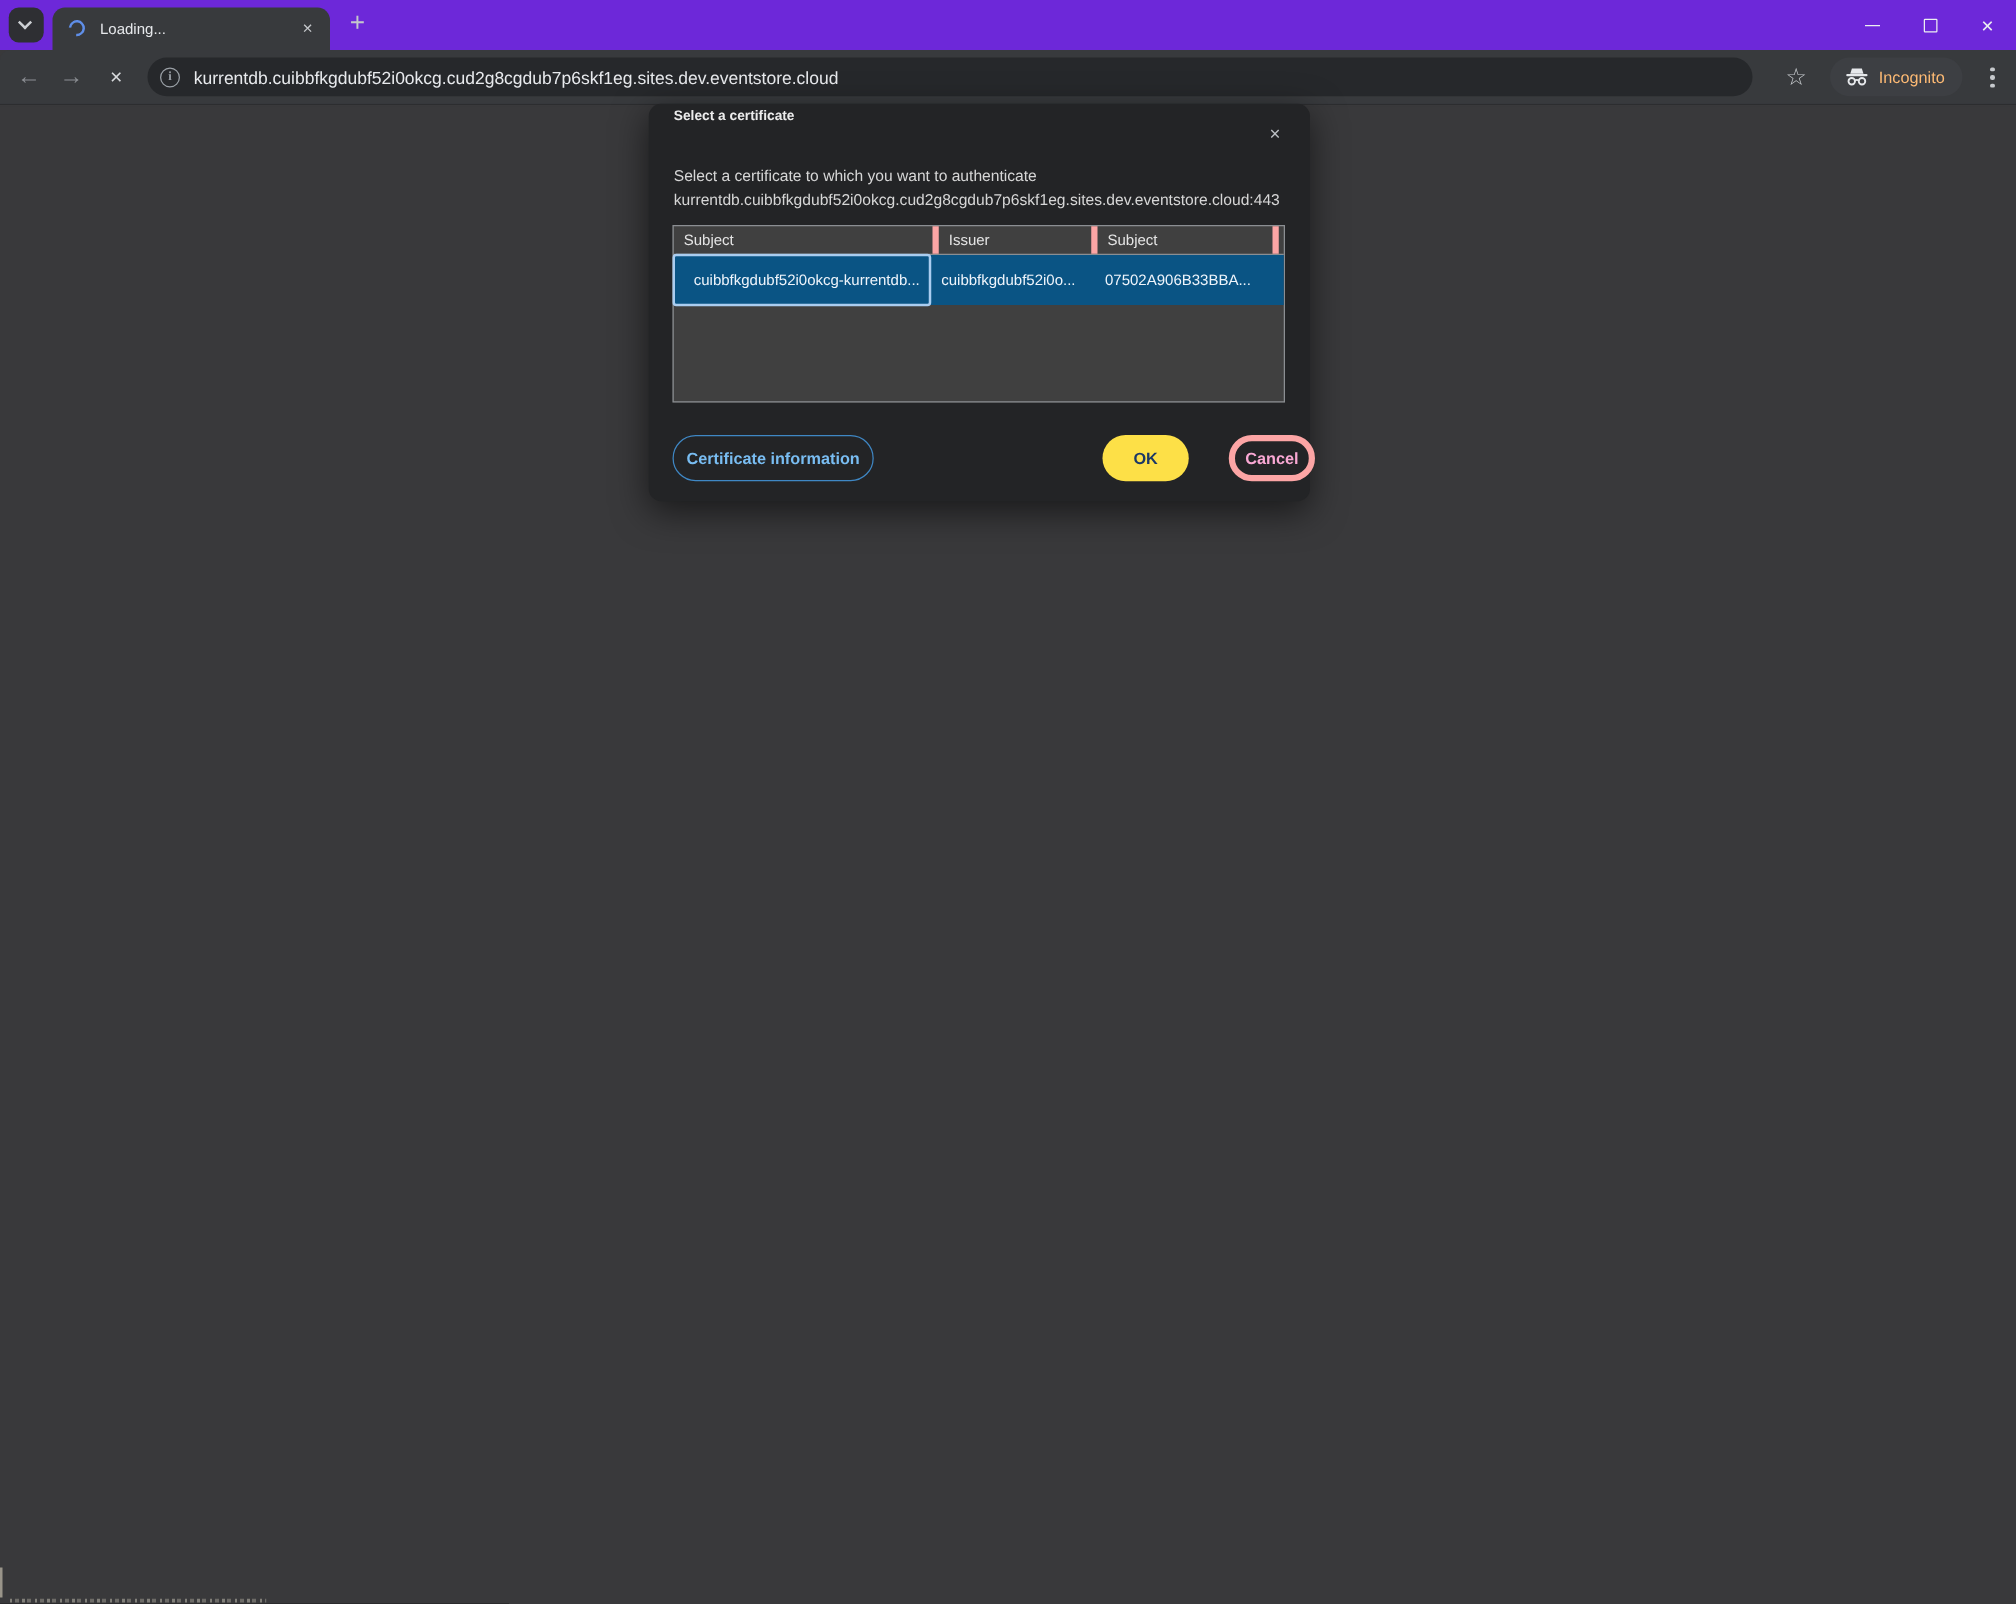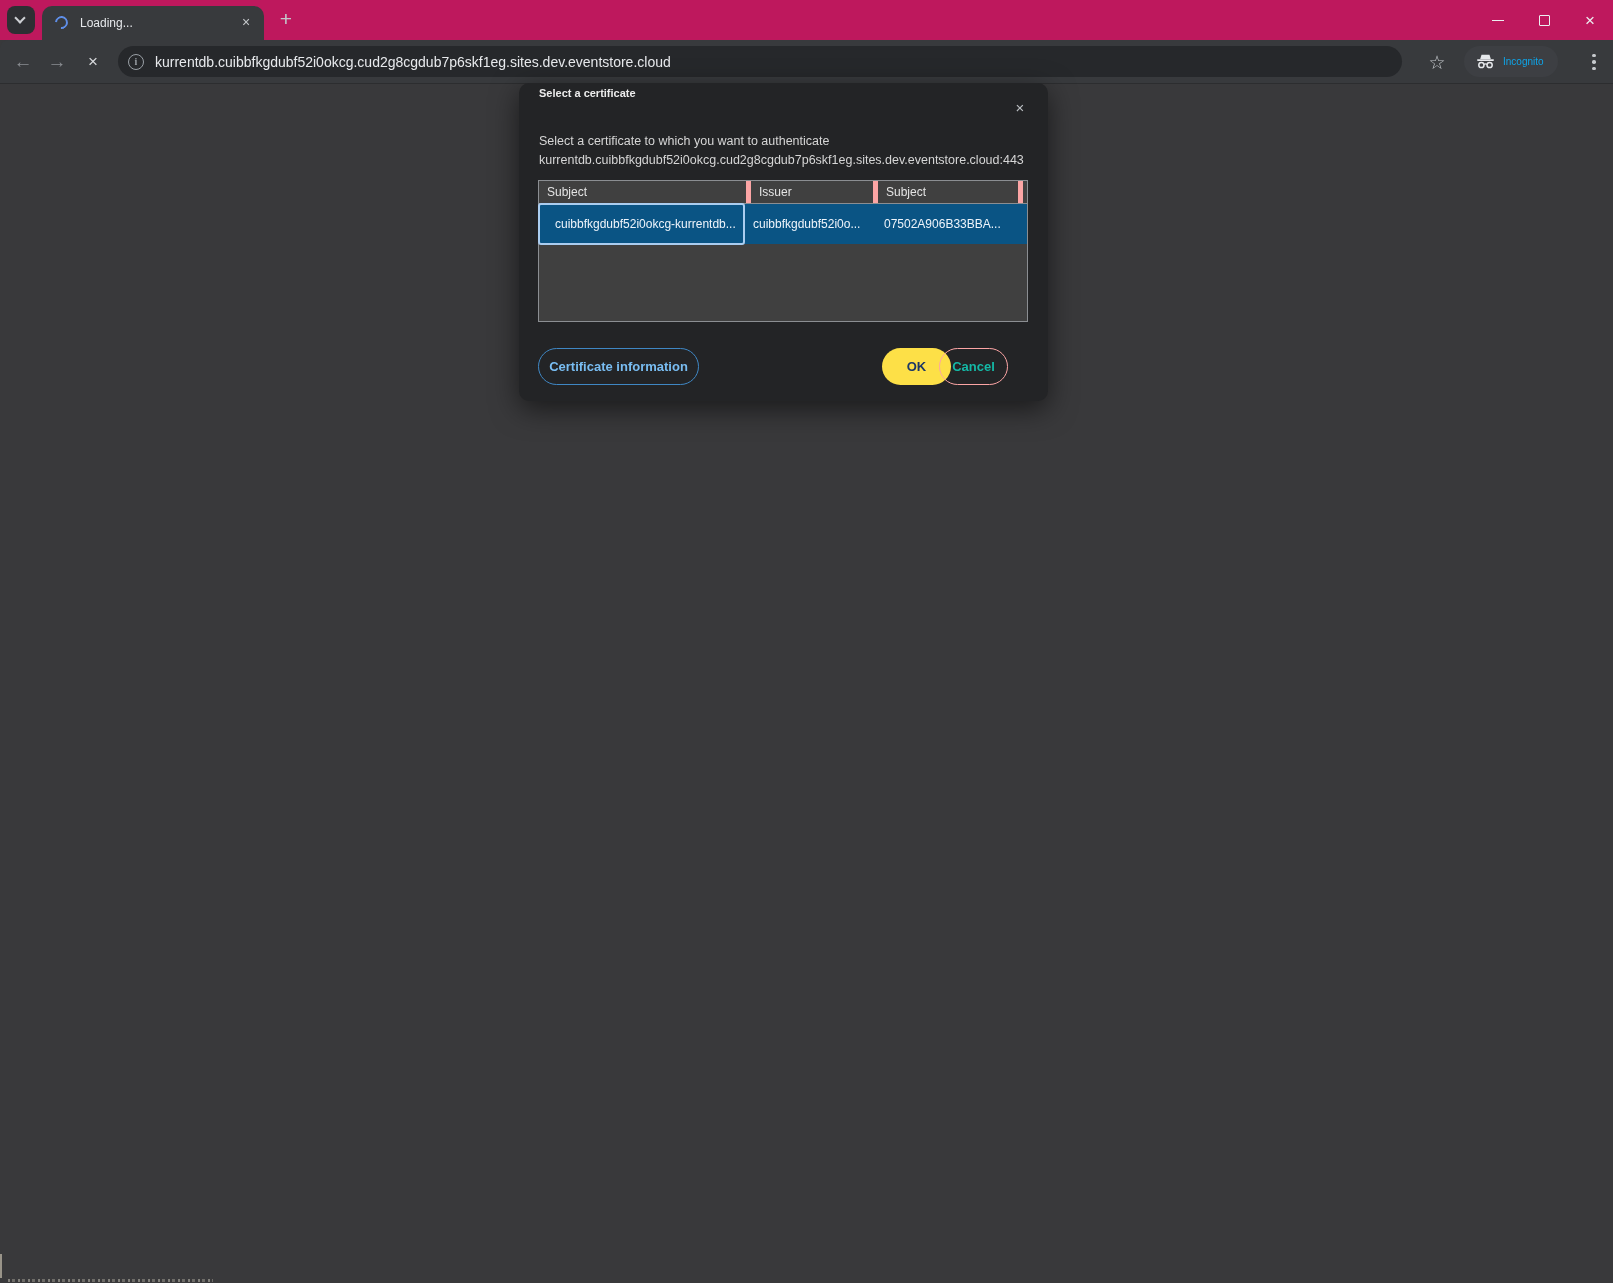--- a/index.html
+++ b/index.html
@@ -4,21 +4,21 @@
 <style>
   * { box-sizing: border-box; margin: 0; padding: 0; }
   html,body { background:#000; }
   .window {
     position: relative; width: 1613px; height: 1283px; overflow: hidden;
     background: #39393b; font-family: "Liberation Sans", sans-serif;
     -webkit-font-smoothing: antialiased;
   }
 
   
-  .tabstrip { position:absolute; top:0; left:0; right:0; height:40px; background:#be185d; }
+  .tabstrip { position:absolute; top:0; left:0; right:0; height:40px; background:#6d28d9; }
   .tab-search-btn {
     position:absolute; left:7px; top:6px; width:28px; height:28px;
     border-radius:8px; background:#2e2f33; cursor:pointer;
   }
   .chevron-down {
     position:absolute; left:9px; top:8px; width:8px; height:8px;
     border-right:2px solid #cdd0d4; border-bottom:2px solid #cdd0d4;
     transform:rotate(45deg);
   }
   .tab {
@@ -60,21 +60,21 @@
     display:flex; align-items:center; justify-content:center; font-family:"Liberation Serif", serif;
     flex:none; cursor:pointer;
   }
   .url-text { margin-left:11px; font-size:14px; color:#e8eaed; white-space:nowrap; }
   .star-icon { position:absolute; left:1422px; top:0; width:30px; height:44px; display:flex;
     align-items:center; justify-content:center; font-size:19px; color:#c6c9cd; cursor:pointer; }
   .incognito-pill {
     position:absolute; left:1464px; top:6px; height:31px; border-radius:16px; background:#3d3f43;
     display:flex; align-items:center; gap:8px; padding:0 14px 0 12px; cursor:default;
   }
-  .incognito-label { font-size:10px; color:#0ea5e9; }
+  .incognito-label { font-size:13px; color:#fdba74; }
   .menu-dots { position:absolute; left:1580px; top:0; width:28px; height:44px; display:flex;
     flex-direction:column; align-items:center; justify-content:center; gap:3px; cursor:pointer; }
   .menu-dots i { width:3.5px; height:3.5px; border-radius:50%; background:#c6c9cd; }
 
   
   .content { position:absolute; top:85px; left:0; right:0; bottom:0; background:#39393b; }
   .status-sliver {
     position:absolute; left:8px; bottom:1px; width:205px; height:3px; opacity:.75;
     background:repeating-linear-gradient(90deg,#9a988f 0 2px, transparent 2px 4px, #7e7c76 4px 7px, transparent 7px 10px);
   }
@@ -108,21 +108,21 @@
   .td-issuer  { width:127px; padding-left:8px; }
   .td-serial  { width:145px; padding-left:12px; }
 
   .btn {
     position:absolute; top:265px; height:37px; border-radius:18.5px; font-size:13px; font-weight:700;
     display:flex; align-items:center; justify-content:center; cursor:pointer;
     font-family:"Liberation Sans", sans-serif;
   }
   .btn-cert-info { left:19px;  width:161px; background:transparent; border:1px solid #3f87c4; color:#79bdf2; }
   .btn-ok        { left:363px; width:69px;  background:#fde047; border:none; color:#1c3866; }
-  .btn-cancel    { left:420px; width:69px;  background:transparent; border:1px solid #fca5a5; color:#14b8a6; }
+  .btn-cancel    { left:464px; width:69px;  background:transparent; border:5px solid #fca5a5; color:#f9a8d4; }
 </style>
 </head>
 <body>
 
 <div class="window">
 
   <div class="tabstrip">
     <div class="tab-search-btn">
       <span class="chevron-down"></span>
     </div>

